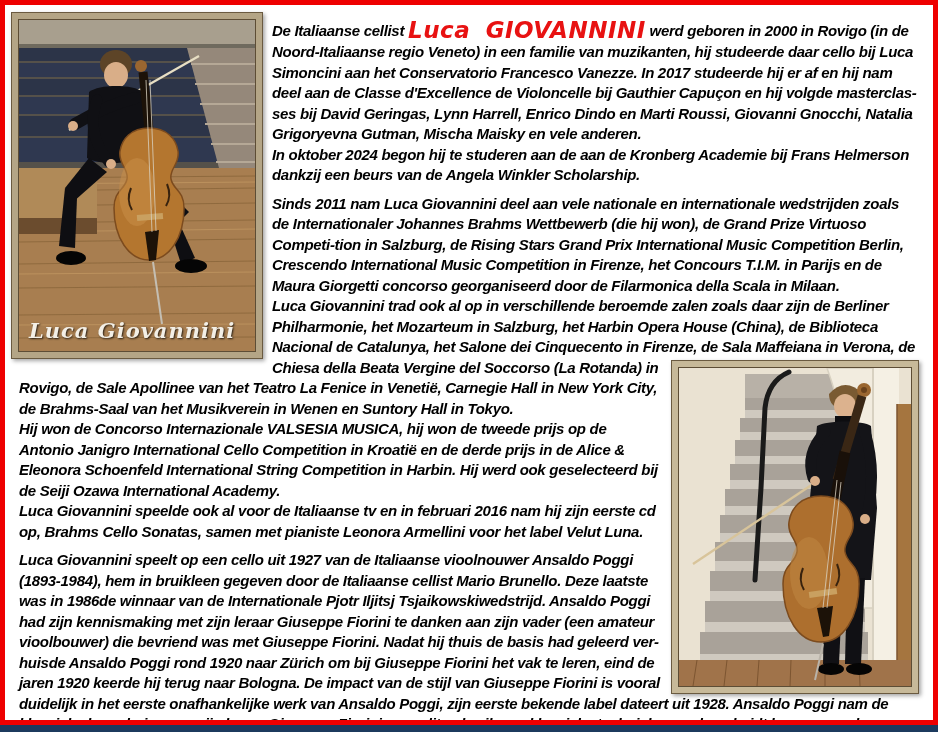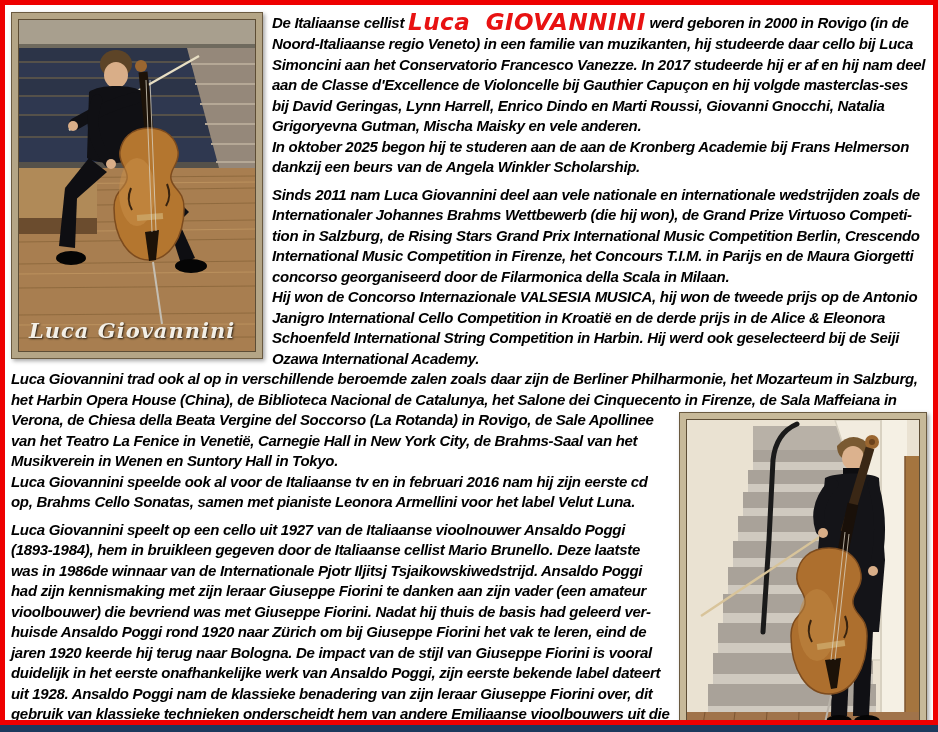--- a/index.html
+++ b/index.html
@@ -5,21 +5,21 @@
   html,body{margin:0;padding:0;background:#ffffff;}
   .page{position:relative;width:938px;height:732px;background:#ffffff;overflow:hidden;
         font-family:"Liberation Sans",sans-serif;}
   .red-frame{position:absolute;left:0;top:0;width:938px;height:725px;
         border:5px solid #ee0000;box-sizing:border-box;pointer-events:none;z-index:5;}
   .navy-bar{position:absolute;left:0;bottom:0;width:938px;height:7px;background:#1c3a5e;z-index:6;}
   .content{position:absolute;left:5px;top:5px;width:928px;height:715px;box-sizing:border-box;
         padding:6px 6px 0 6px;overflow:hidden;
         font-style:italic;font-weight:bold;font-size:15px;line-height:20.5px;
         letter-spacing:-0.3px;color:#000;}
-  .para{margin:0;}
+  .para{margin:8px;}
   .para + .para{margin-top:7px;}
   .big-name{font-family:"DejaVu Sans",sans-serif;font-style:italic;font-weight:bold;
         font-size:23px;line-height:23px;color:#e81212;letter-spacing:0.5px;word-spacing:7px;
         vertical-align:-2px;}
   
   .photo-frame{box-sizing:content-box;background:#b4a586;padding:6px;border:1px solid #6a5a40;
         box-shadow:2px 2px 4px rgba(0,0,0,0.35);}
   .photo-inner{border:1px solid #5d4d35;position:relative;overflow:hidden;line-height:0;}
   .photo1-wrap{float:left;margin:1px 9px 4px 0;}
   .photo2-wrap{float:right;margin:2px 0 0 9px;background:#c7b999;}
@@ -116,26 +116,25 @@
               <line x1="131" y1="60" x2="137" y2="211"></line>
           </g>
           <line x1="134" y1="242" x2="143" y2="304" stroke="#c4beb2" stroke-width="2"></line>
         </svg>
         <div class="caption">Luca Giovannini</div>
       </div>
     </div>
 
     <div class="para">
       <div><span>De Italiaanse cellist </span><span class="big-name">Luca  GIOVANNINI</span><span>  werd geboren in 2000 in Rovigo (in de Noord-Italiaanse regio Veneto) in een familie van muzikanten, hij studeerde daar cello bij Luca Simoncini aan het Conservatorio Francesco Vanezze. In 2017 studeerde hij er af en hij nam deel aan de Classe d'Excellence de Violoncelle bij Gauthier Capuçon en hij volgde masterclas-ses bij David Geringas, Lynn Harrell, Enrico Dindo en Marti Roussi, Giovanni Gnocchi, Natalia Grigoryevna Gutman, Mischa Maisky en vele anderen.</span></div>
-      <div>In oktober 2025 begon hij te studeren aan de aan de Kronberg Academie bij Frans Helmerson dankzij een beurs van de Angela Winkler Scholarship.</div>
+      <div>In oktober 2024 begon hij te studeren aan de aan de Kronberg Academie bij Frans Helmerson dankzij een beurs van de Angela Winkler Scholarship.</div>
     </div>
 
     <div class="para">
       <div>Sinds 2011 nam Luca Giovannini deel aan vele nationale en internationale wedstrijden zoals de Internationaler Johannes Brahms Wettbewerb (die hij won), de Grand Prize Virtuoso Competi-tion in Salzburg, de Rising Stars Grand Prix International Music Competition Berlin, Crescendo International Music Competition in Firenze, het Concours T.I.M. in Parijs en de Maura Giorgetti concorso georganiseerd door de Filarmonica della Scala in Milaan.</div>
-      <div>Hij won de Concorso Internazionale VALSESIA MUSICA, hij won de tweede prijs op de Antonio Janigro International Cello Competition in Kroatië en de derde prijs in de Alice &amp; Eleonora Schoenfeld International String Competition in Harbin. Hij werd ook geselecteerd bij de Seiji Ozawa International Academy.</div>
       <div><span>Luca Giovannini trad ook al op in verschillende beroemde zalen zoals daar zijn de Berliner Philharmonie, het Mozarteum in Salzburg, het Harbin Opera House (China), de Biblioteca Nacional de Catalunya, het Salone dei Cinquecento in Firenze, de Sala Maffeiana in Verona, de Chiesa della Beata Vergine del </span><span class="photo-frame photo2-wrap" style="display:block">
             <span class="photo-inner" style="display:block">
           <svg width="232" height="318" viewBox="0 0 232 318">
 
             <rect x="0" y="0" width="232" height="318" fill="#eae2d2"></rect>
 
             <rect x="66" y="6" width="96" height="24" fill="#b8b1a7"></rect>
             <g>
               <rect x="66" y="30" width="96" height="12" fill="#a9a299"></rect>
                   <rect x="66" y="42" width="96" height="8" fill="#cfc9bf"></rect>
@@ -207,20 +206,21 @@
             <rect x="130" y="222" width="28" height="6" fill="#c9a060" transform="rotate(-8 144 225)"></rect>
             <polygon points="138,240 154,238 150,268 144,269" fill="#1c1208"></polygon>
             <g stroke="#d8d0c0" stroke-width="0.8">
               <line x1="158" y1="112" x2="144" y2="240"></line>
                   <line x1="162" y1="114" x2="148" y2="240"></line>
             </g>
             <line x1="144" y1="276" x2="136" y2="312" stroke="#b9b3a9" stroke-width="2"></line>
           </svg>
         </span>
           </span><span>Soccorso (La Rotanda) in Rovigo, de Sale Apollinee van het Teatro La Fenice in Venetië, Carnegie Hall in New York City, de Brahms-Saal van het Musikverein in Wenen en Suntory Hall in Tokyo.</span></div>
+      <div>Hij won de Concorso Internazionale VALSESIA MUSICA, hij won de tweede prijs op de Antonio Janigro International Cello Competition in Kroatië en de derde prijs in de Alice &amp; Eleonora Schoenfeld International String Competition in Harbin. Hij werd ook geselecteerd bij de Seiji Ozawa International Academy.</div>
       <div>Luca Giovannini speelde ook al voor de Italiaanse tv en in  februari 2016 nam hij zijn eerste cd op, Brahms Cello Sonatas, samen met pianiste Leonora Armellini voor het label Velut Luna.</div>
     </div>
 
     <div class="para">
       <div>Luca Giovannini speelt op een cello uit 1927 van de Italiaanse vioolnouwer Ansaldo Poggi (1893-1984), hem in bruikleen gegeven door de Italiaanse cellist Mario Brunello. Deze laatste was in 1986de winnaar van de Internationale Pjotr Iljitsj Tsjaikowskiwedstrijd. Ansaldo Poggi had zijn kennismaking met zijn leraar Giuseppe Fiorini te danken aan zijn vader (een amateur vioolbouwer) die bevriend was met Giuseppe Fiorini. Nadat hij thuis de basis had geleerd ver-huisde Ansaldo Poggi rond 1920 naar Zürich om bij Giuseppe Fiorini het vak te leren, eind de jaren 1920 keerde hij terug naar Bologna. De impact van de stijl van Giuseppe Fiorini is vooral duidelijk in het eerste onafhankelijke werk van Ansaldo Poggi, zijn eerste bekende label dateert uit 1928. Ansaldo Poggi nam de klassieke benadering van zijn leraar Giuseppe Fiorini over, dit gebruik van klassieke technieken onderscheidt hem van andere Emiliaanse vioolbouwers uit die periode, zelfs degenen die ook klassieke modellen gebruikten.</div>
     </div>
 
   </div>
 </div>
 

